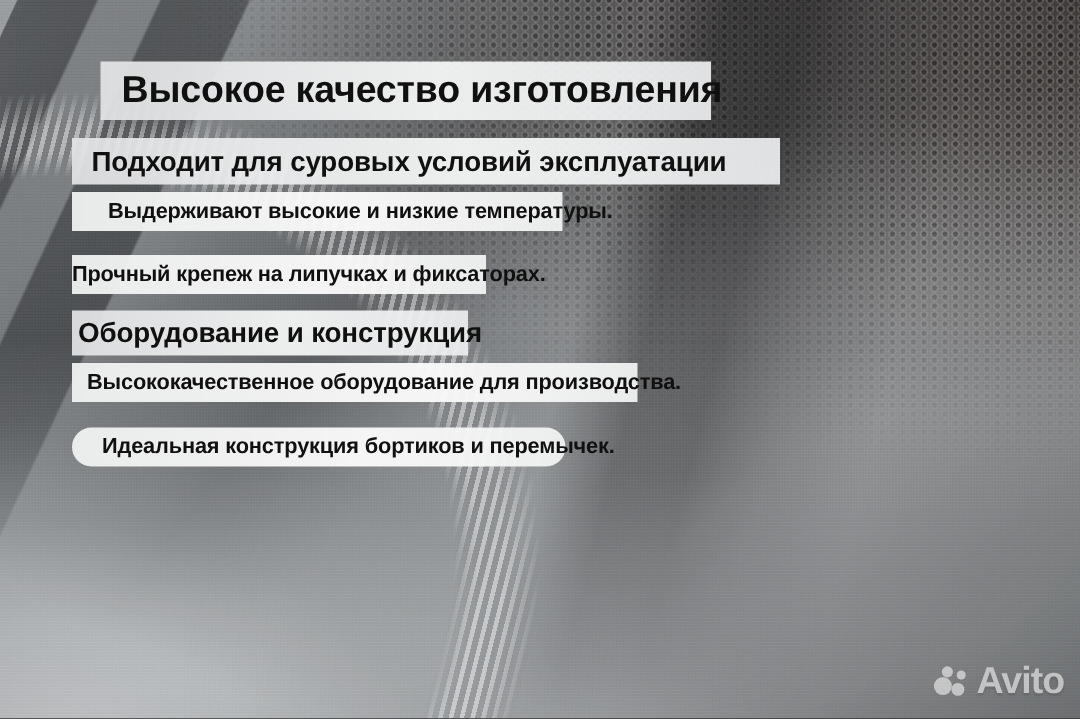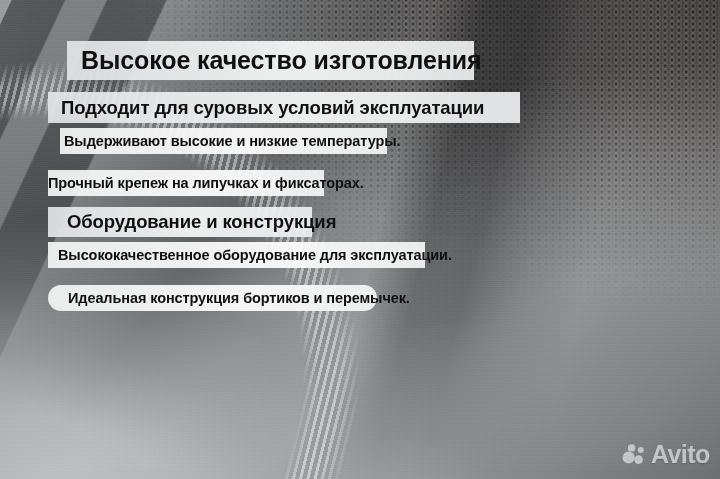--- a/index.html
+++ b/index.html
@@ -189,30 +189,30 @@
     padding-left: 14px;
     font-size: 25px; font-weight: 700; margin-left: 19px;
   }
   #callout-1 {
     left: 48px;  top: 92px;  width: 472px; height: 31px;
     padding-left: 13px;
     font-size: 18.5px; font-weight: 700;
   }
   #callout-2 {
     left: 48px;  top: 128px; width: 327px; height: 26px;
-    padding-left: 4px;
-    font-size: 14.5px; font-weight: 700; margin-left: 12px;
+    padding-left: 24px;
+    font-size: 14.5px; font-weight: 700;
   }
   #callout-3 {
     left: 48px;  top: 170px; width: 276px; height: 26px;
     font-size: 14.5px; font-weight: 700;
   }
   #callout-4 {
     left: 48px;  top: 207px; width: 264px; height: 30px;
-    padding-left: 19px;
+    padding-left: 4px;
     font-size: 18.5px; font-weight: 700;
   }
   #callout-5 {
     left: 48px;  top: 242px; width: 377px; height: 26px;
     padding-left: 10px;
     font-size: 14.5px; font-weight: 700;
   }
   #callout-6 {
     left: 48px;  top: 285px; width: 329px; height: 26px;
     padding-left: 20px;
@@ -260,21 +260,21 @@
   <div class="callout heading" id="callout-0">Высокое качество изготовления</div>
 
   <div class="callout heading" id="callout-1">Подходит для суровых условий эксплуатации</div>
 
   <div class="callout sub" id="callout-2">Выдерживают высокие и низкие температуры.</div>
 
   <div class="callout sub" id="callout-3">Прочный крепеж на липучках и фиксаторах.</div>
 
   <div class="callout heading" id="callout-4">Оборудование и конструкция</div>
 
-  <div class="callout sub" id="callout-5">Высококачественное оборудование для эксплуатации.</div>
+  <div class="callout sub" id="callout-5">Высококачественное оборудование для производства.</div>
 
   <div class="callout sub" id="callout-6">Идеальная конструкция бортиков и перемычек.</div>
 
   <div id="watermark">
     <svg class="wm-logo" width="24" height="24" viewBox="0 0 24 24" aria-hidden="true">
       <circle cx="6.6" cy="14.4" r="6.0" fill="#f2f2f2"></circle>
       <circle cx="16.6" cy="16.6" r="4.3" fill="#f2f2f2"></circle>
       <circle cx="9.6" cy="4.9" r="3.7" fill="#f2f2f2"></circle>
       <circle cx="18.8" cy="7.0" r="3.0" fill="#f2f2f2"></circle>
     </svg>

